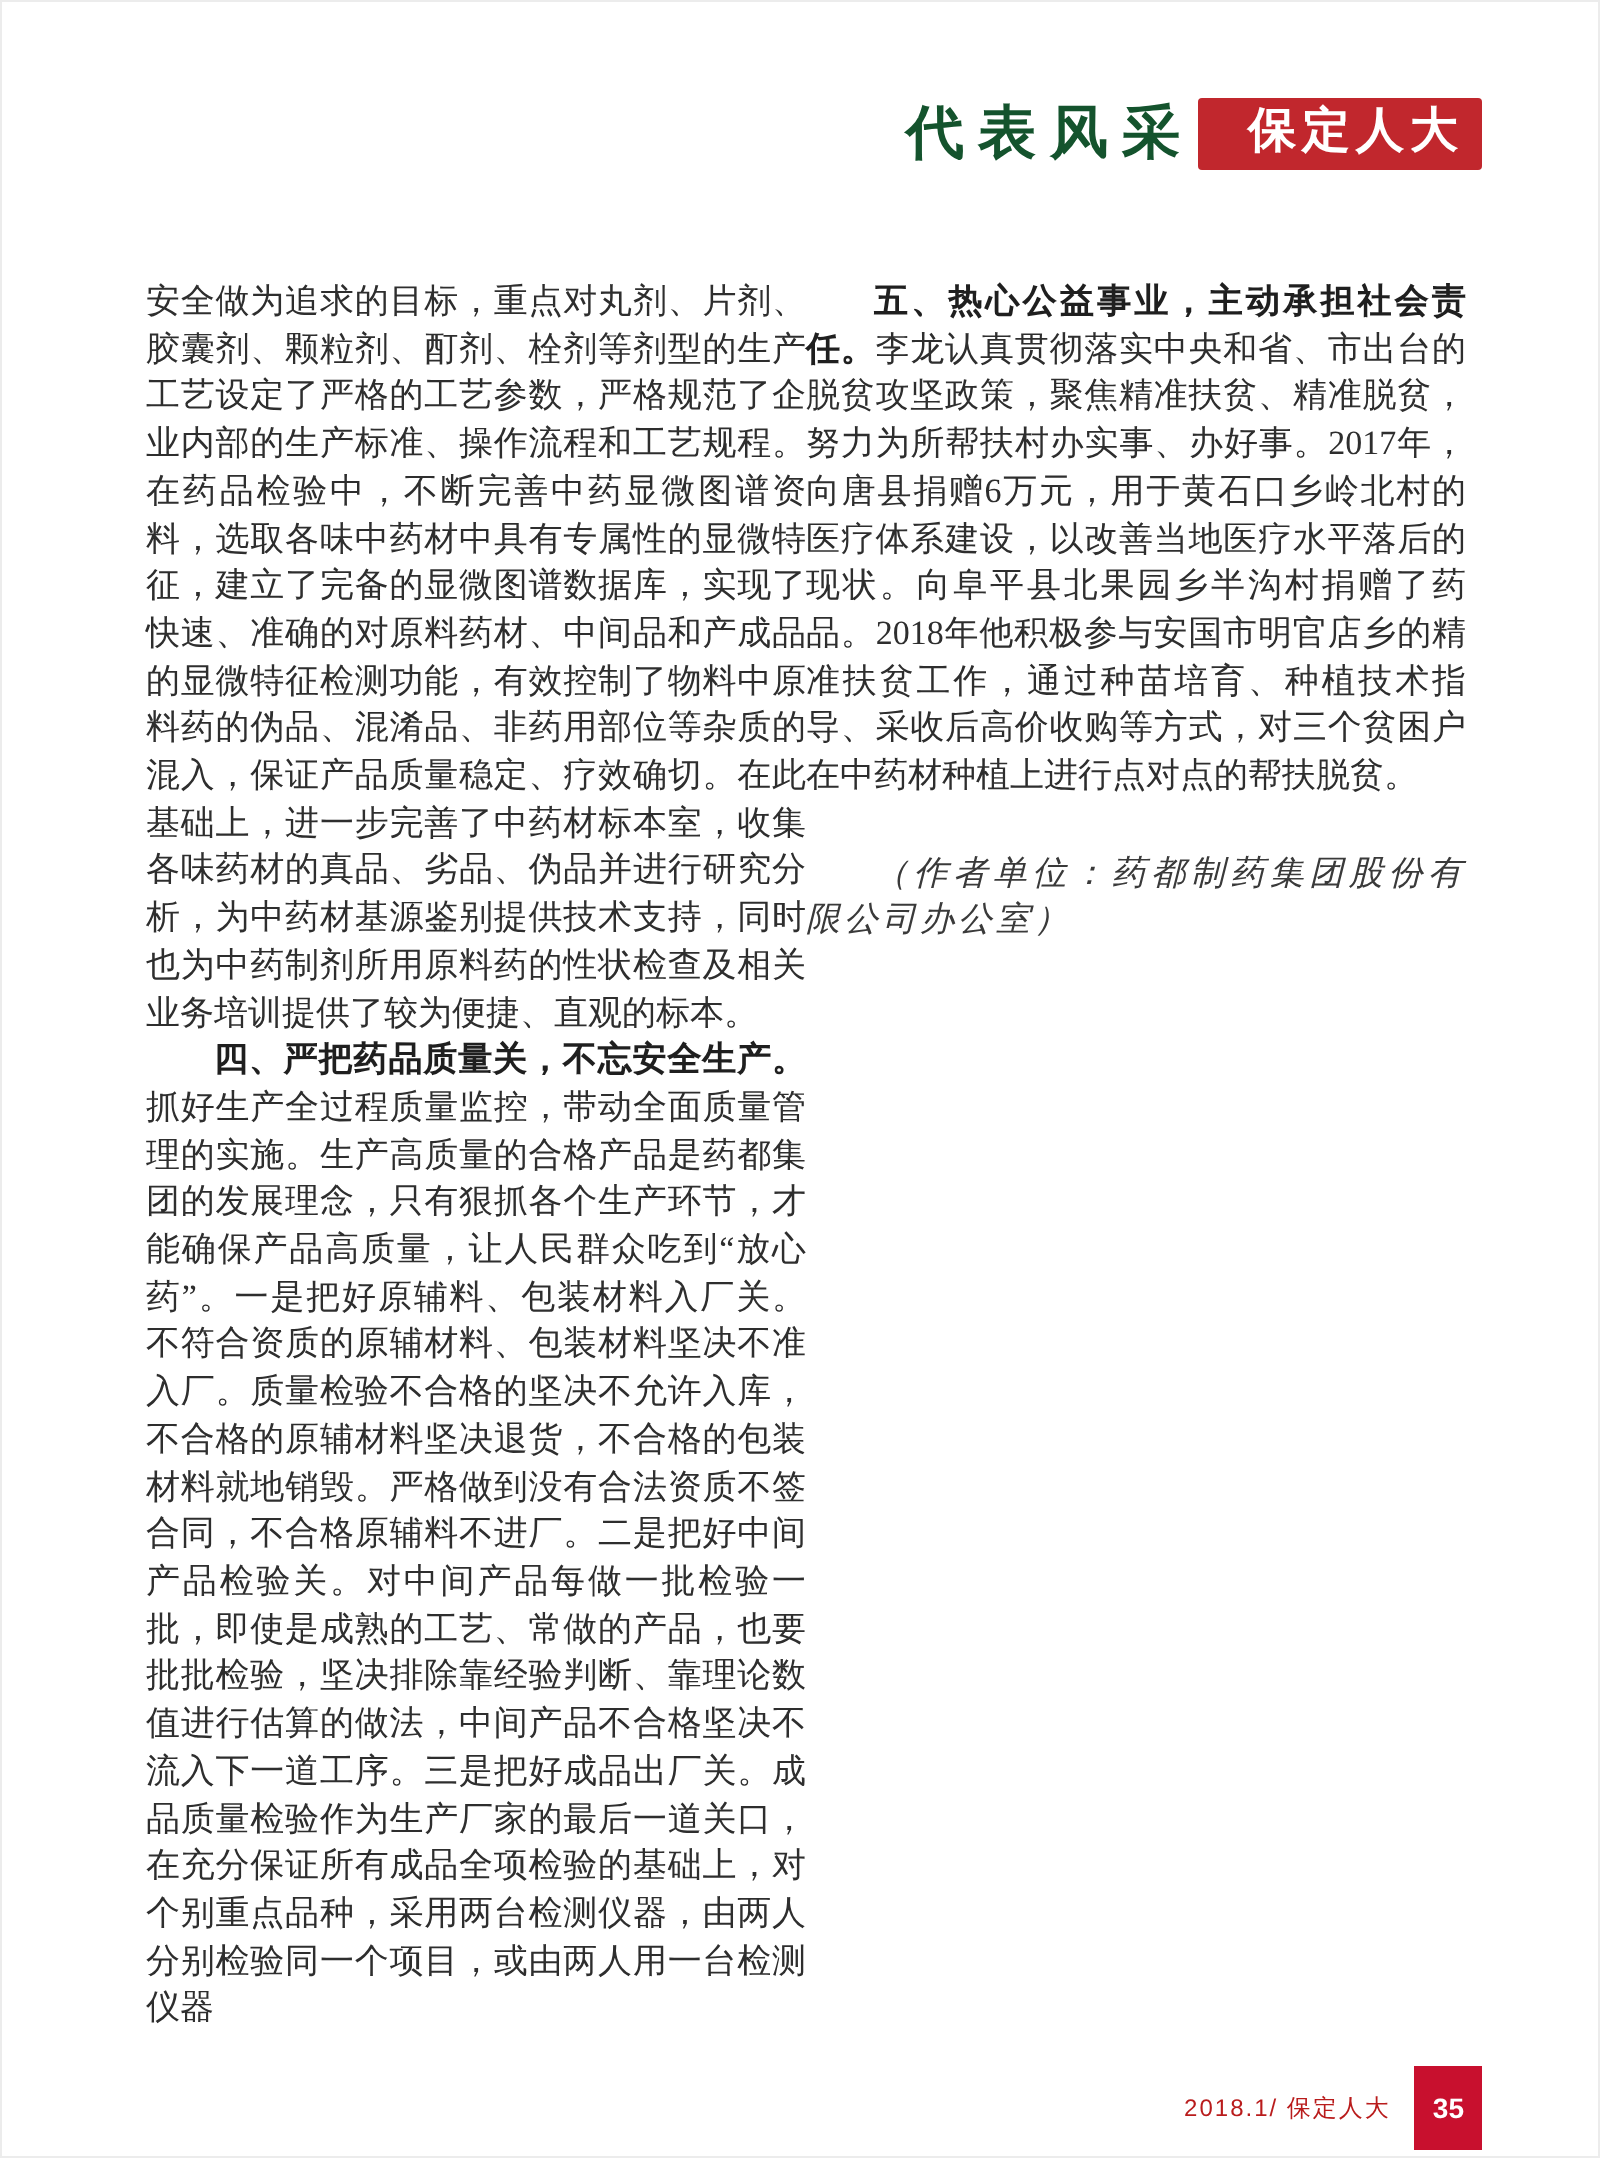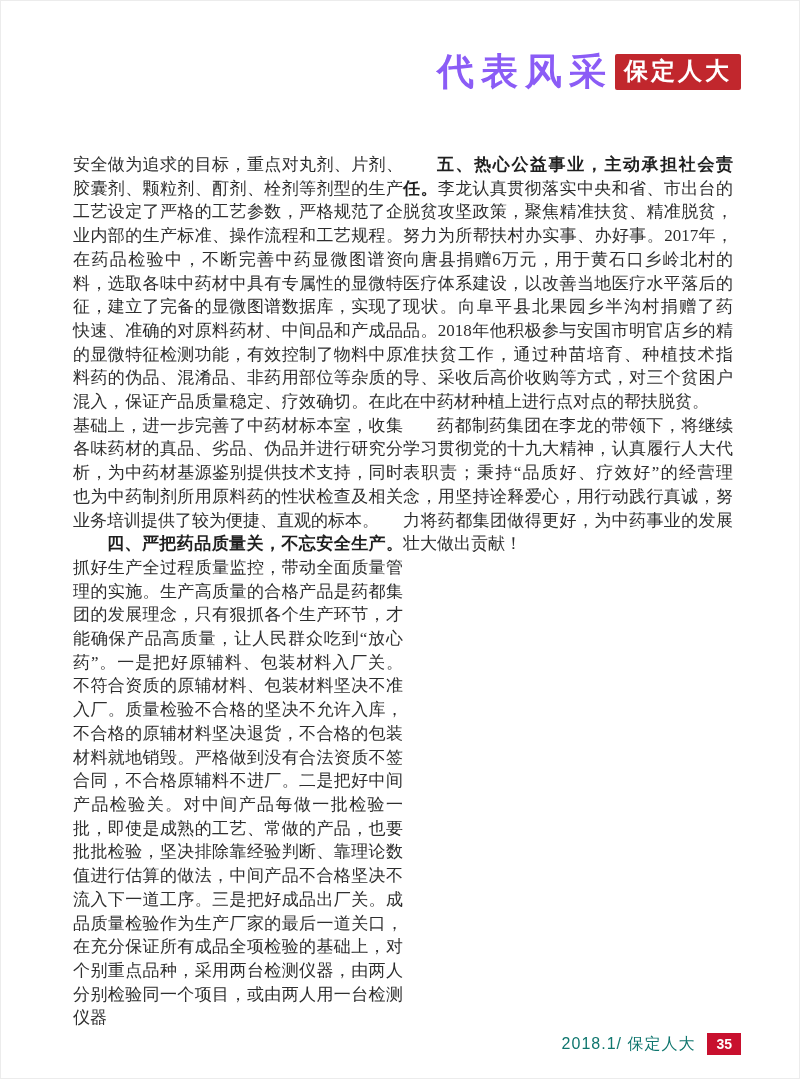--- a/index.html
+++ b/index.html
@@ -12,34 +12,34 @@
     overflow:hidden;
     font-family:"Liberation Serif","DejaVu Serif",serif;
   }
 
   
   .header {
     position:absolute; top:46px; right:58px;
     display:flex; align-items:center;
   }
   .header-title {
-    font-size:37px; font-weight:bold;
-    color:#8b5cf6; letter-spacing:7px;
+    font-size:29px; font-weight:bold;
+    color:#14532d; letter-spacing:7px;
     margin-right:2px;
   }
   .header-badge {
     background:#c1272d; color:#ffffff;
     font-size:24px; font-weight:bold;
-    letter-spacing:3px; padding:4px 9px 5px 9px;
+    letter-spacing:3px; padding:4px 9px 5px 25px;
     border-radius:2px; line-height:1.15;
   }
 
   
   .columns {
-    position:absolute; top:152px; left:72px; width:660px;
+    position:absolute; top:138px; left:72px; width:660px;
     display:flex; 
   }
   .column {
     flex:1 1 0;
     font-size:17px; line-height:23.7px;
     text-align:justify;
     color:#2e2e2e;
   }
   .column p.para { margin:0; }
   .column p.indent { text-indent:2em; }
@@ -53,48 +53,48 @@
     letter-spacing:2px;
     color:#3a3a3a;
   }
 
   
   .footer {
     position:absolute; top:1032px; right:58px;
     display:flex; align-items:center; gap:12px;
   }
   .footer-issue {
-    color:#0f766e; font-size:16px; letter-spacing:1px;
+    color:#b91c1c; font-size:12px; letter-spacing:1px;
     font-family:"Liberation Sans","DejaVu Sans",sans-serif;
   }
   .footer-page {
     background:#c8102e; color:#ffffff;
     font-size:14px; font-weight:bold;
-    padding:3px 9px;
+    padding:13px 9px;
     font-family:"Liberation Sans","DejaVu Sans",sans-serif;
   }
 </style>
 </head>
 <body>
 
 <div class="page">
 
   <div class="header">
     <span class="header-title">代表风采</span>
     <span class="header-badge">保定人大</span>
   </div>
 
   <div class="columns">
     <div class="column">
         <p class="para">安全做为追求的目标，重点对丸剂、片剂、胶囊剂、颗粒剂、酊剂、栓剂等剂型的生产工艺设定了严格的工艺参数，严格规范了企业内部的生产标准、操作流程和工艺规程。在药品检验中，不断完善中药显微图谱资料，选取各味中药材中具有专属性的显微特征，建立了完备的显微图谱数据库，实现了快速、准确的对原料药材、中间品和产成品的显微特征检测功能，有效控制了物料中原料药的伪品、混淆品、非药用部位等杂质的混入，保证产品质量稳定、疗效确切。在此基础上，进一步完善了中药材标本室，收集各味药材的真品、劣品、伪品并进行研究分析，为中药材基源鉴别提供技术支持，同时也为中药制剂所用原料药的性状检查及相关业务培训提供了较为便捷、直观的标本。</p>
         <p class="para indent"><b class="lead">四、严把药品质量关，不忘安全生产。</b>抓好生产全过程质量监控，带动全面质量管理的实施。生产高质量的合格产品是药都集团的发展理念，只有狠抓各个生产环节，才能确保产品高质量，让人民群众吃到“放心药”。一是把好原辅料、包装材料入厂关。不符合资质的原辅材料、包装材料坚决不准入厂。质量检验不合格的坚决不允许入库，不合格的原辅材料坚决退货，不合格的包装材料就地销毁。严格做到没有合法资质不签合同，不合格原辅料不进厂。二是把好中间产品检验关。对中间产品每做一批检验一批，即使是成熟的工艺、常做的产品，也要批批检验，坚决排除靠经验判断、靠理论数值进行估算的做法，中间产品不合格坚决不流入下一道工序。三是把好成品出厂关。成品质量检验作为生产厂家的最后一道关口，在充分保证所有成品全项检验的基础上，对个别重点品种，采用两台检测仪器，由两人分别检验同一个项目，或由两人用一台检测仪器</p>
       </div>
     <div class="column">
         <p class="para indent"><b class="lead">五、热心公益事业，主动承担社会责任。</b>李龙认真贯彻落实中央和省、市出台的脱贫攻坚政策，聚焦精准扶贫、精准脱贫，努力为所帮扶村办实事、办好事。2017年，向唐县捐赠6万元，用于黄石口乡岭北村的医疗体系建设，以改善当地医疗水平落后的现状。向阜平县北果园乡半沟村捐赠了药品。2018年他积极参与安国市明官店乡的精准扶贫工作，通过种苗培育、种植技术指导、采收后高价收购等方式，对三个贫困户在中药材种植上进行点对点的帮扶脱贫。</p>
-        <p class="para indent">药都制药集团在李龙的带领下，将继续学习贯彻党的十九大精神，认真履行人大代表职责；秉持“品质好、疗效好”的经营理念，用坚持诠释爱心，用行动践行真诚，努力将药都集团做得更好，为中药事业的发展壮大做出贡献！</p>
+        <p class="para indent author">（作者单位：药都制药集团股份有限公司办公室）</p>
       </div>
   </div>
 
   <div class="footer">
     <span class="footer-issue">2018.1/ 保定人大</span>
     <span class="footer-page">35</span>
   </div>
 
 </div>
 

